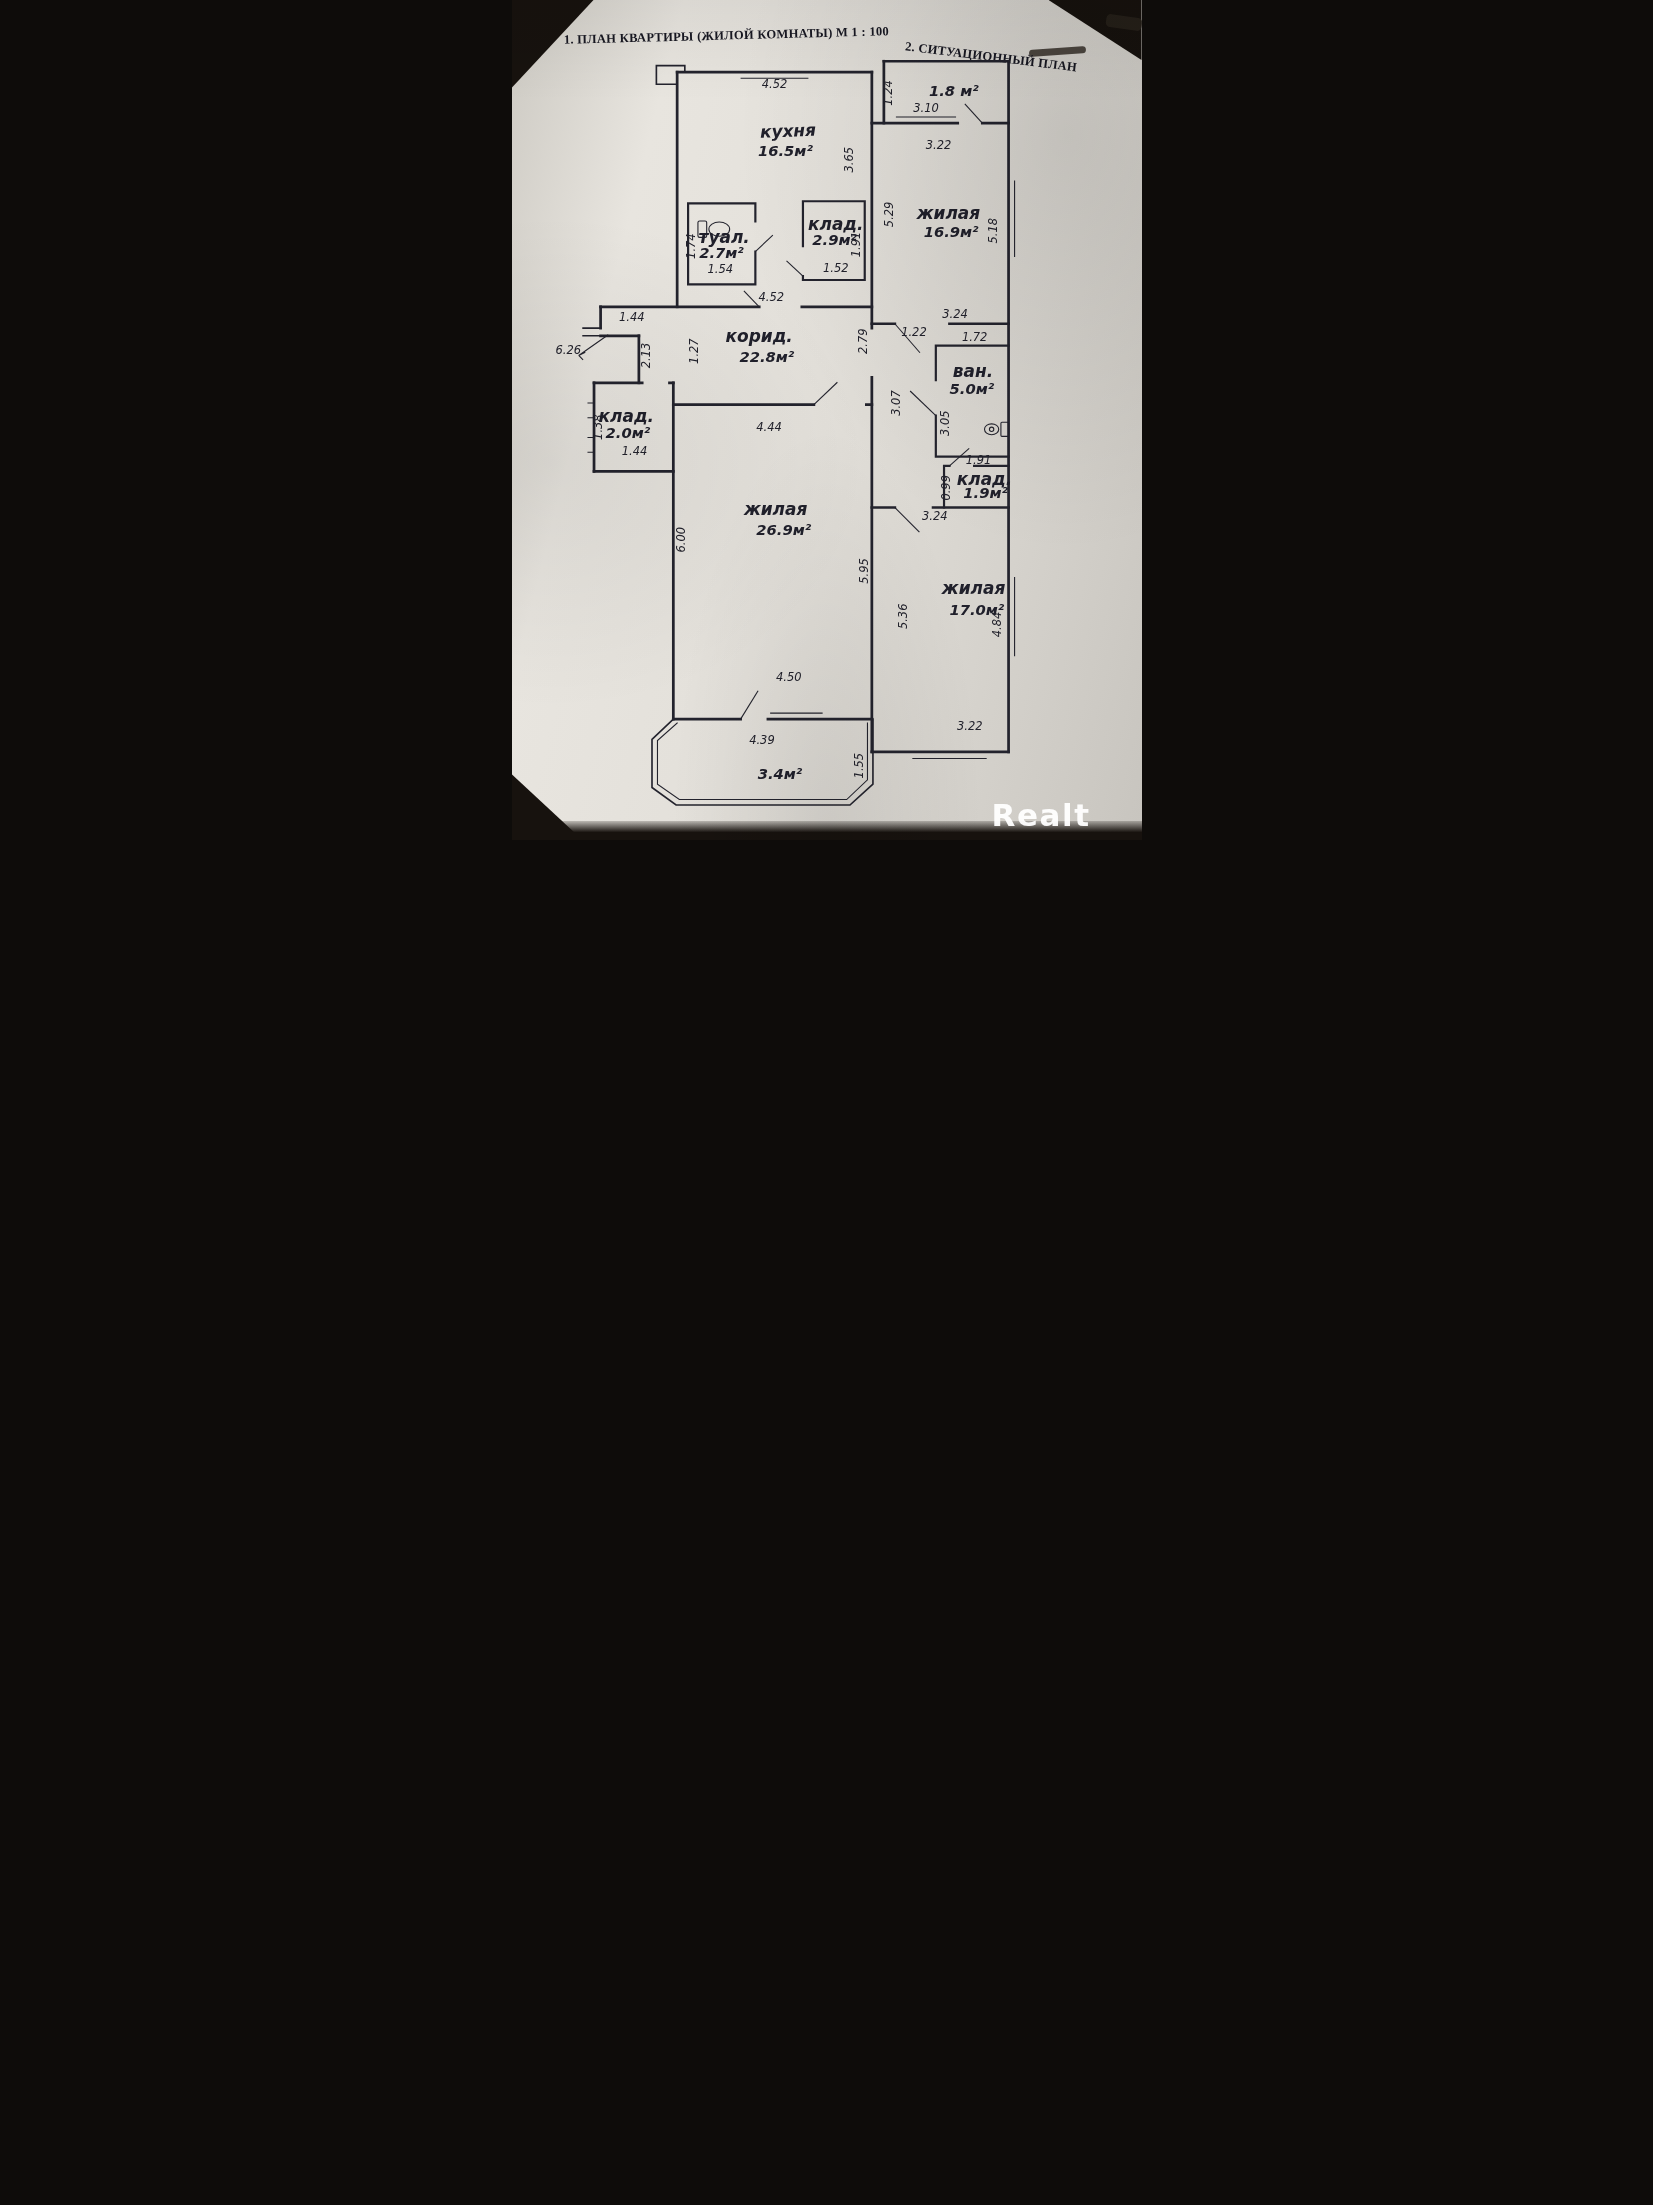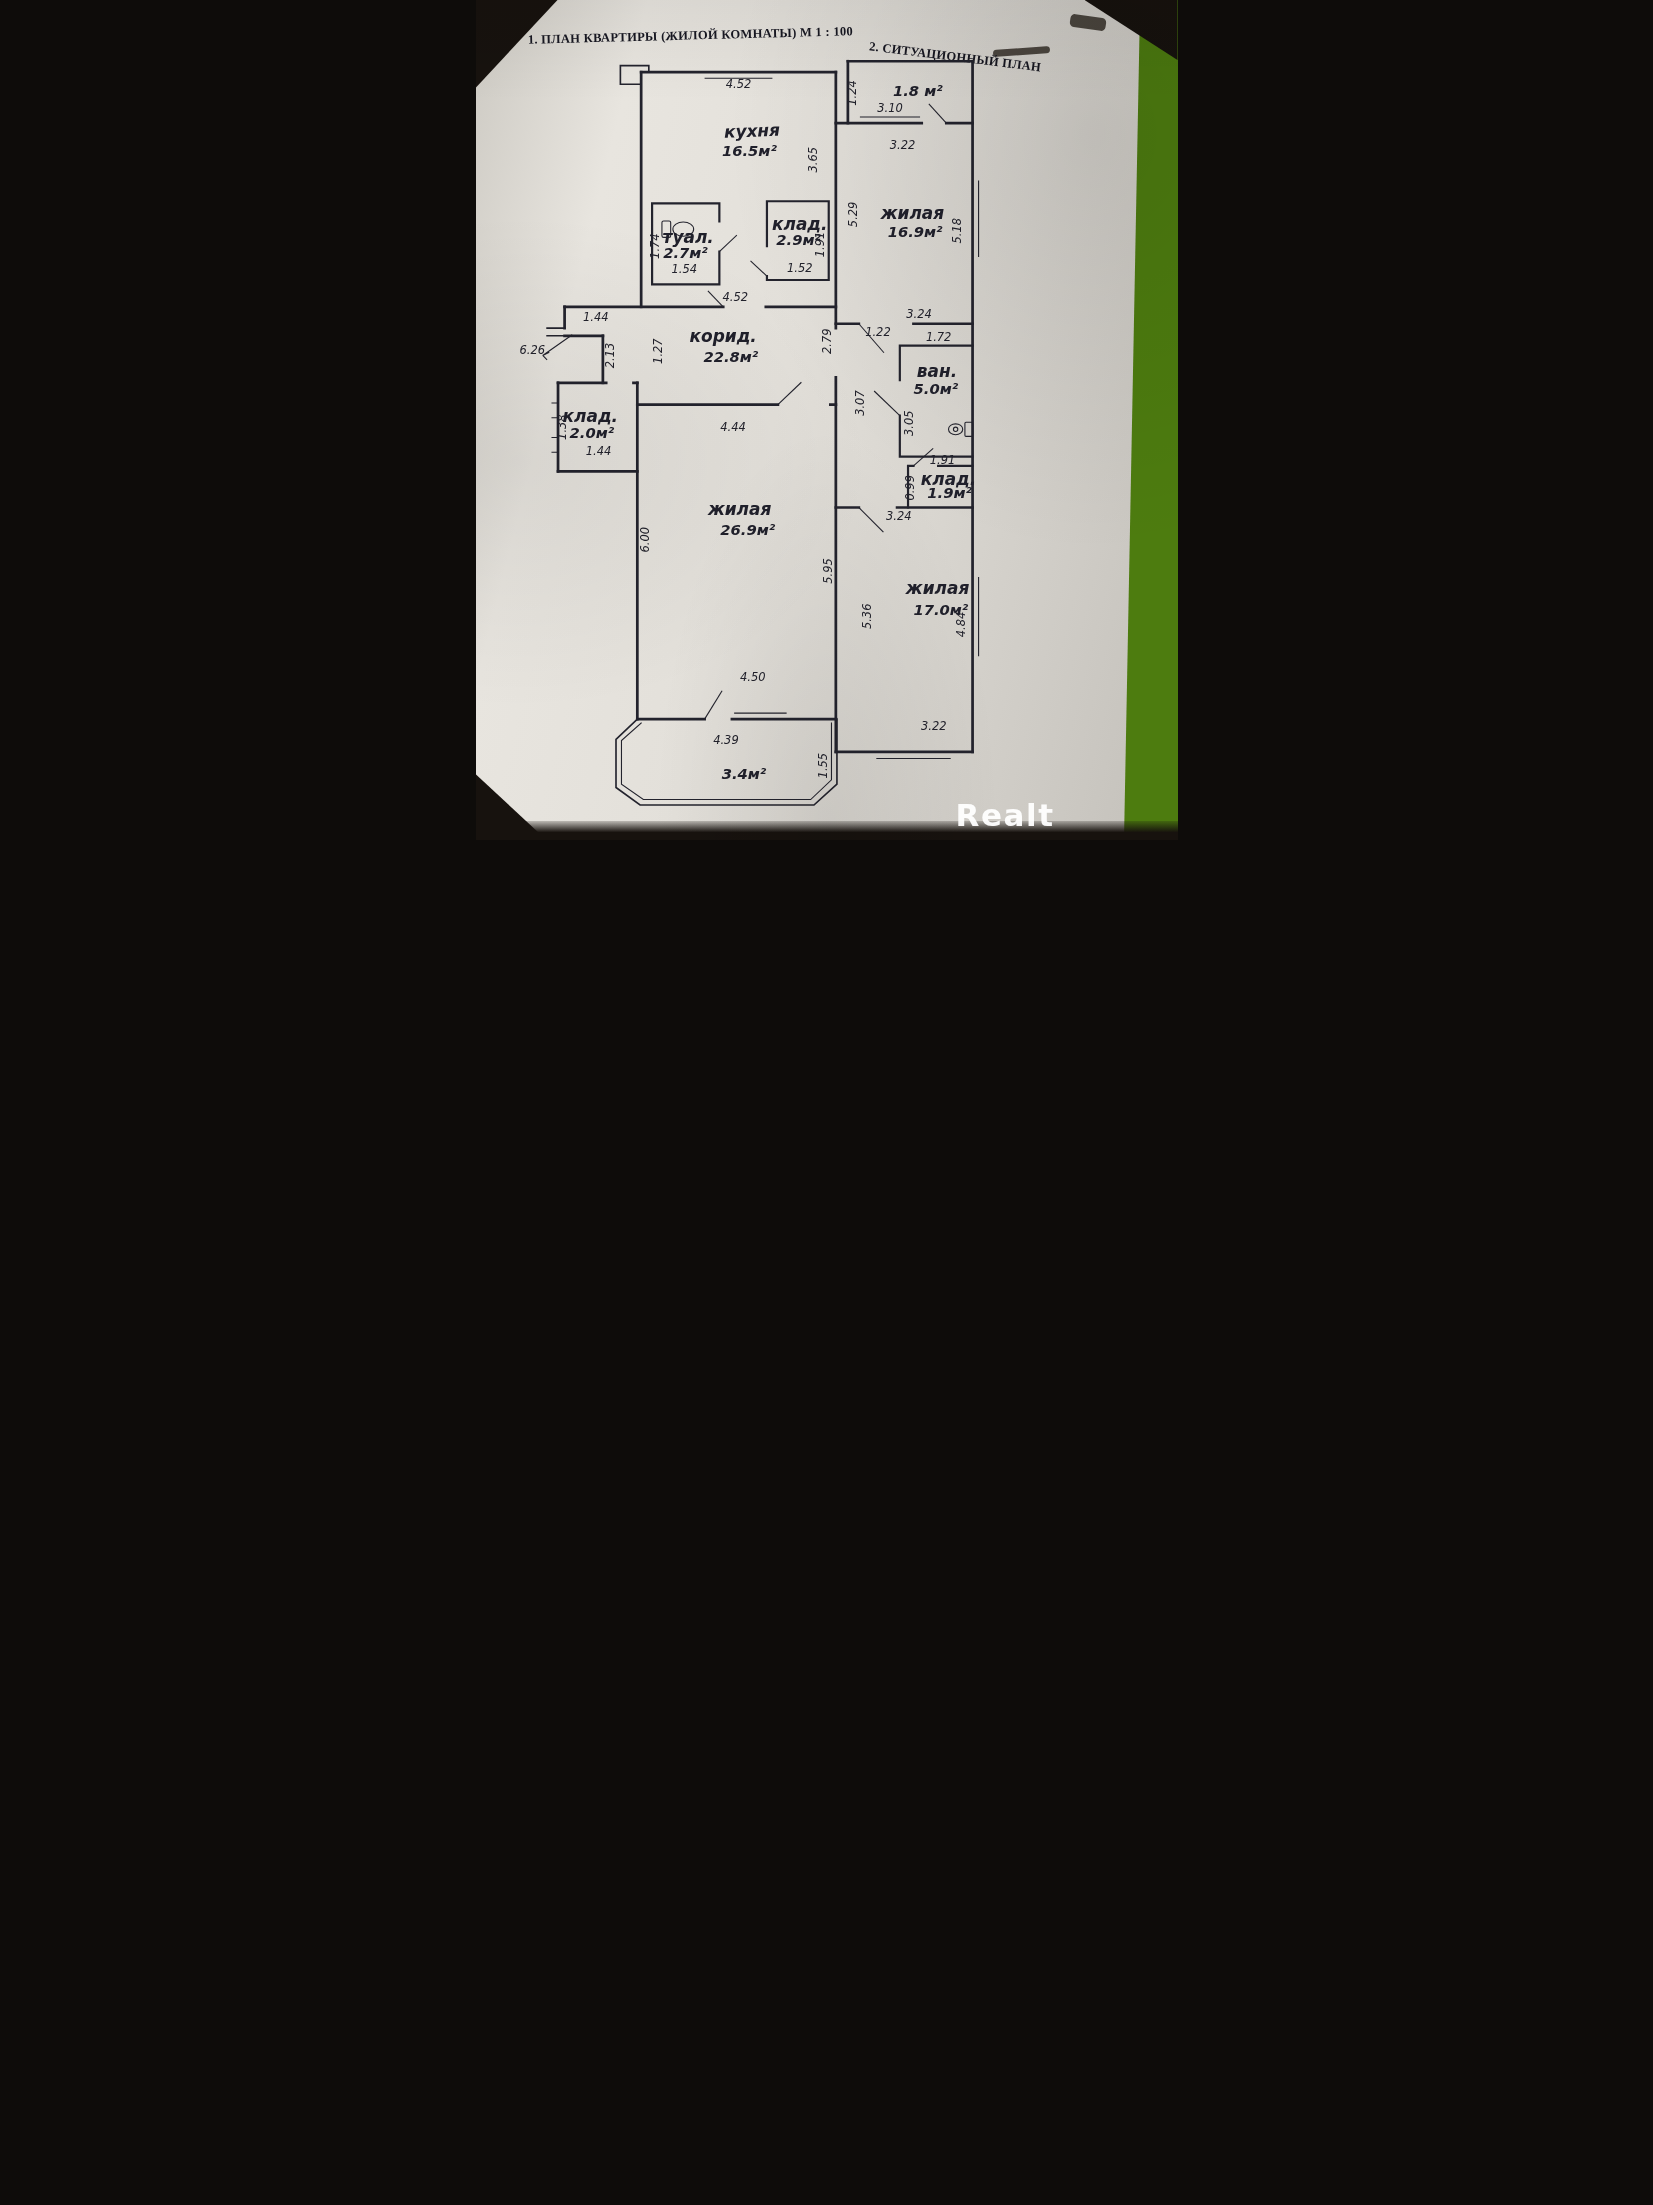--- a/index.html
+++ b/index.html
@@ -1,16 +1,16 @@
 <!DOCTYPE html>
 <html style="font-size:8.8px"><head>
 <meta charset="utf-8">
 <style>
   html,body{margin:0;padding:0;background:#0e0c0a;}
-  .photo{position:relative;width:702px;height:840px;margin:0 auto;overflow:hidden;background:#4d7c0f;}
+  .photo{position:relative;width:630px;height:840px;margin:0 auto;overflow:hidden;background:#4d7c0f;}
   .paper{position:absolute;left:-24.6px;top:-19px;width:681px;height:878px;
     background:linear-gradient(103deg,#c9c6bf 0%,#e8e5df 22%,#e3e0da 48%,#d8d5cf 70%,#c6c3bd 100%);
     transform:rotate(1.1deg);}
   .shade{position:absolute;inset:0;pointer-events:none;
     background:
       radial-gradient(ellipse at 88% 16%, rgba(0,0,0,.10), transparent 42%),
       radial-gradient(ellipse at 6% 55%, rgba(0,0,0,.07), transparent 38%),
       radial-gradient(ellipse at 50% 100%, rgba(0,0,0,.08), transparent 35%),
       linear-gradient(180deg, rgba(0,0,0,.06), transparent 12%);}
   .corner{position:absolute;background:#17120e;}

